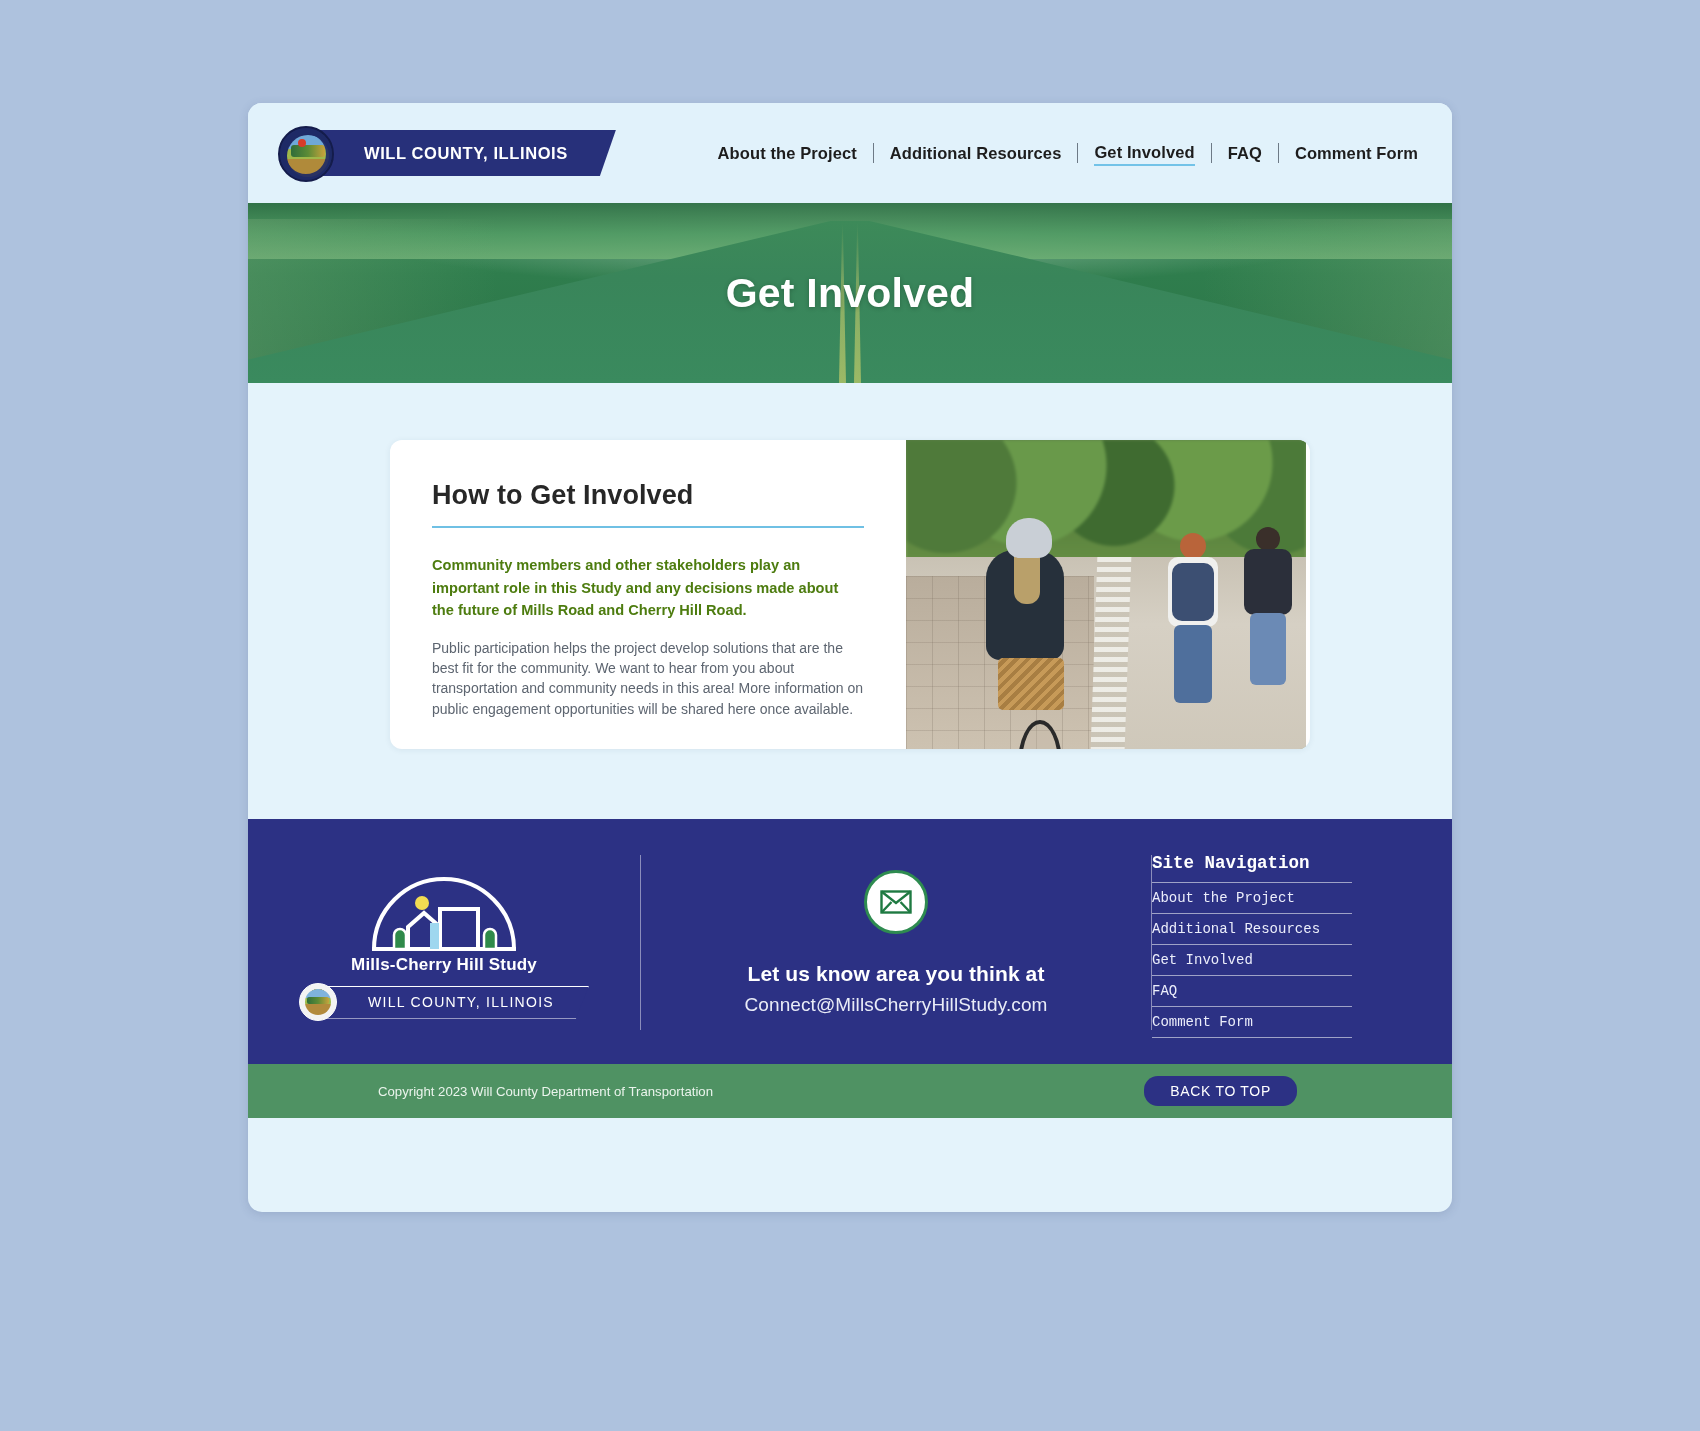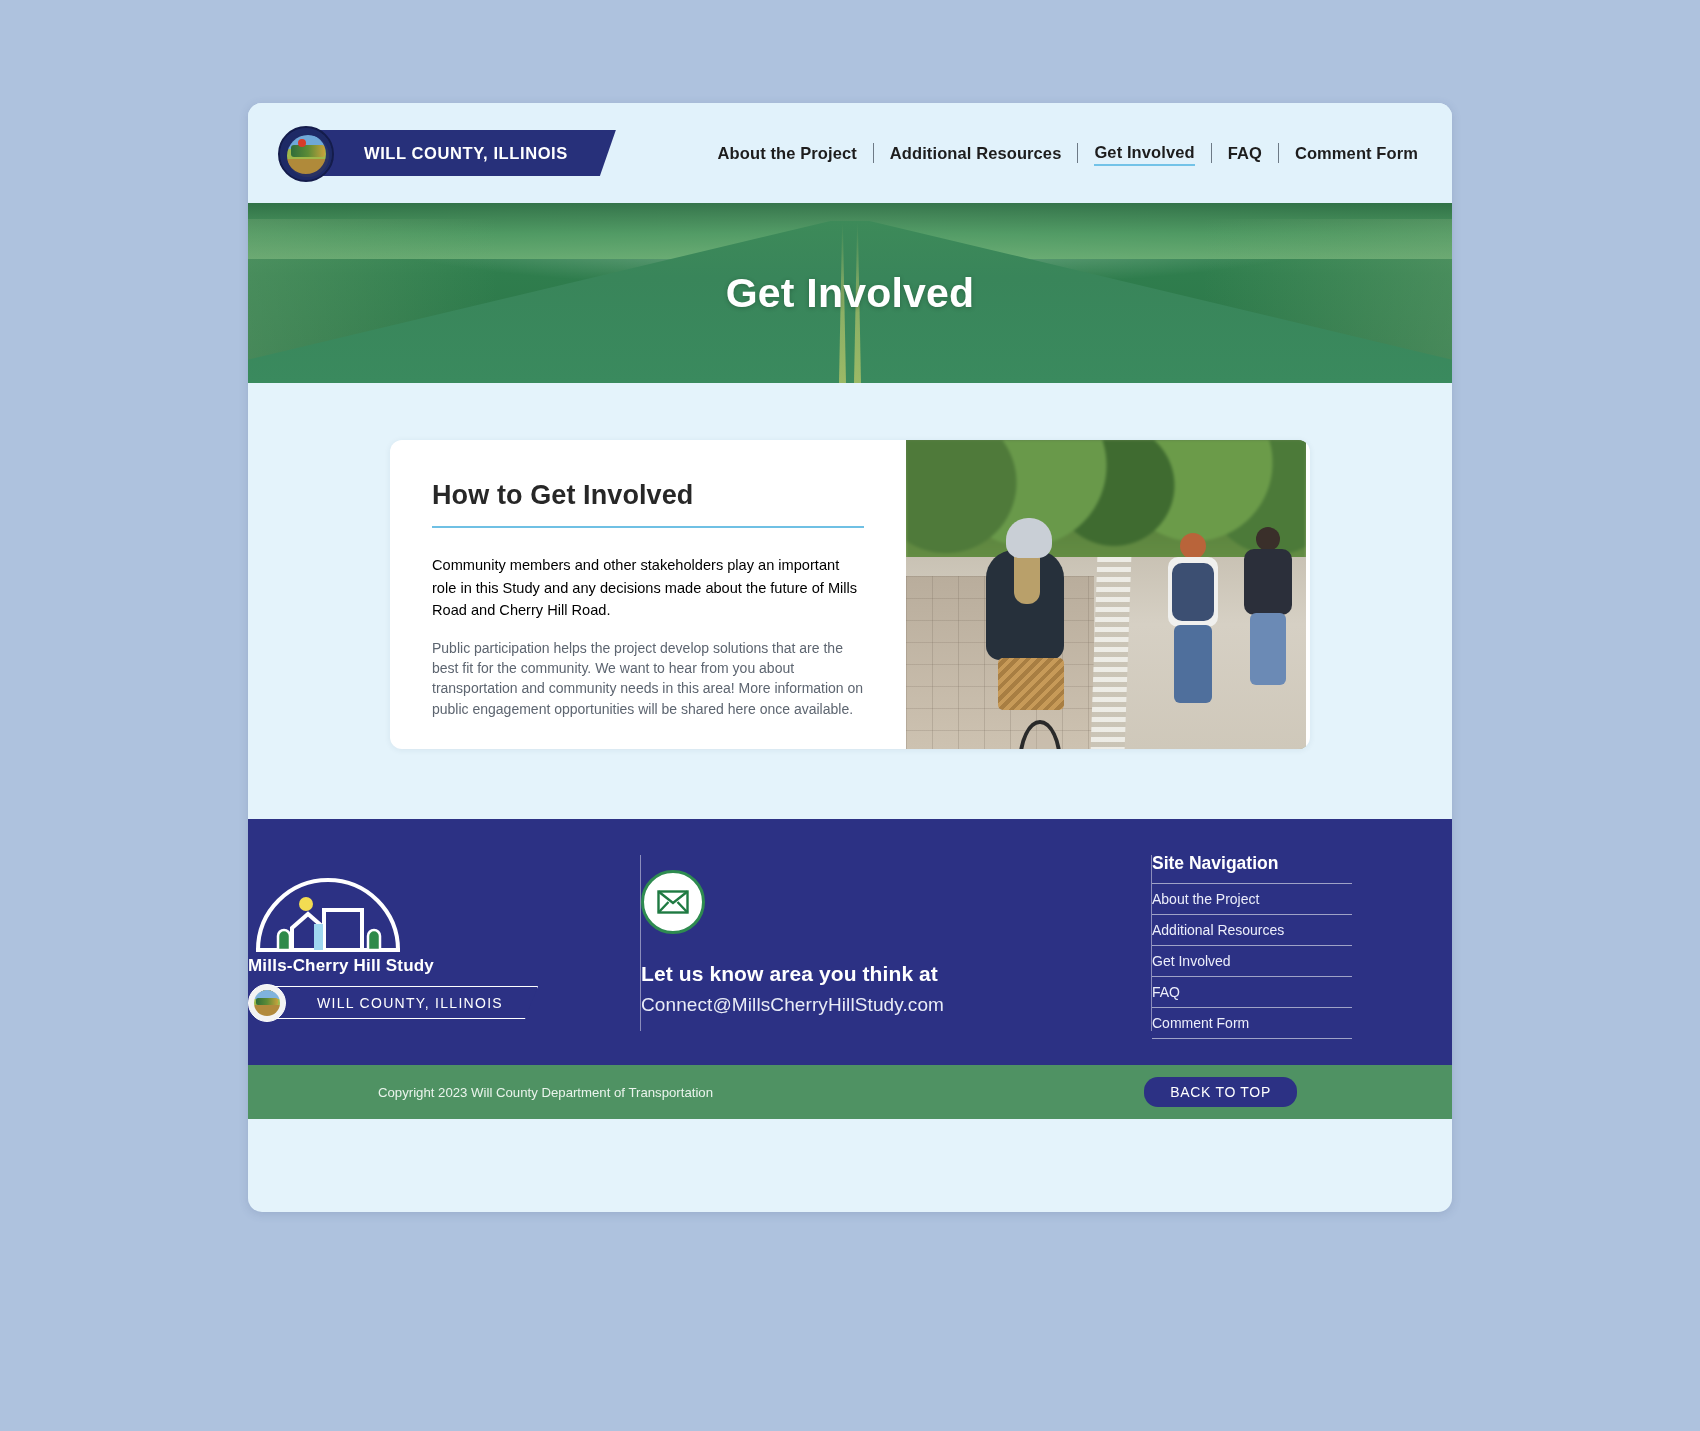--- a/index.html
+++ b/index.html
@@ -157,22 +157,22 @@
     font-weight: bold;
     color: #272727;
     letter-spacing: .1px;
   }
   .heading-rule {
     height: 2px; background: #6fc0e4;
     margin: 15px 0 26px 0; width: 100%;
   }
   .lead {
     font-size: 14.6px;
-    font-weight: normal;
-    color: #000000;
+    font-weight: bold;
+    color: #4d7c0f;
     line-height: 1.55;
     margin-bottom: 16px;
     margin-top: 12px;
   }
   .body-copy {
     font-size: 14px;
     color: #5d6570;
     line-height: 1.45;
   }
   .card-photo {
@@ -228,24 +228,24 @@
   .ph-p2-legs{position:absolute;left:8px;top:86px;width:36px;height:72px;background:#6b8ab5;border-radius:6px;}
 
   
   .footer {
     background: #2c3184;
     display: flex;
     align-items: stretch;
     padding: 28px 0 26px 0;
     min-height: 216px;
   }
-  .f-col { position: relative; display:flex; flex-direction:column; align-items:flex-start; justify-content:center; }
+  .f-col { position: relative; display:flex; flex-direction:column; align-items:center; justify-content:center; }
   .f-col-1 { width: 392px; }
   .f-col-2 { flex: 1; }
-  .f-col-3 { width: 300px; align-items:flex-start; justify-content:space-between; padding-top: 6px; }
+  .f-col-3 { width: 300px; align-items:flex-start; justify-content:space-between; padding-top: 6px; font-family: Liberation Mono, monospace; }
   .f-divider { width: 1px; background: rgba(255,255,255,.45); margin: 8px 0; }
 
   
   .mills-logo { width: 160px; height: 86px; position: relative; }
   .mills-logo svg { width:100%; height:100%; display:block; }
   .mills-title {
     color:#fff; font-size:17px; font-weight:bold; letter-spacing:.2px;
     margin-top: 4px;
   }
   .wc-lockup { position:relative; margin-top:9px; display:flex; align-items:center; height:36px; }

